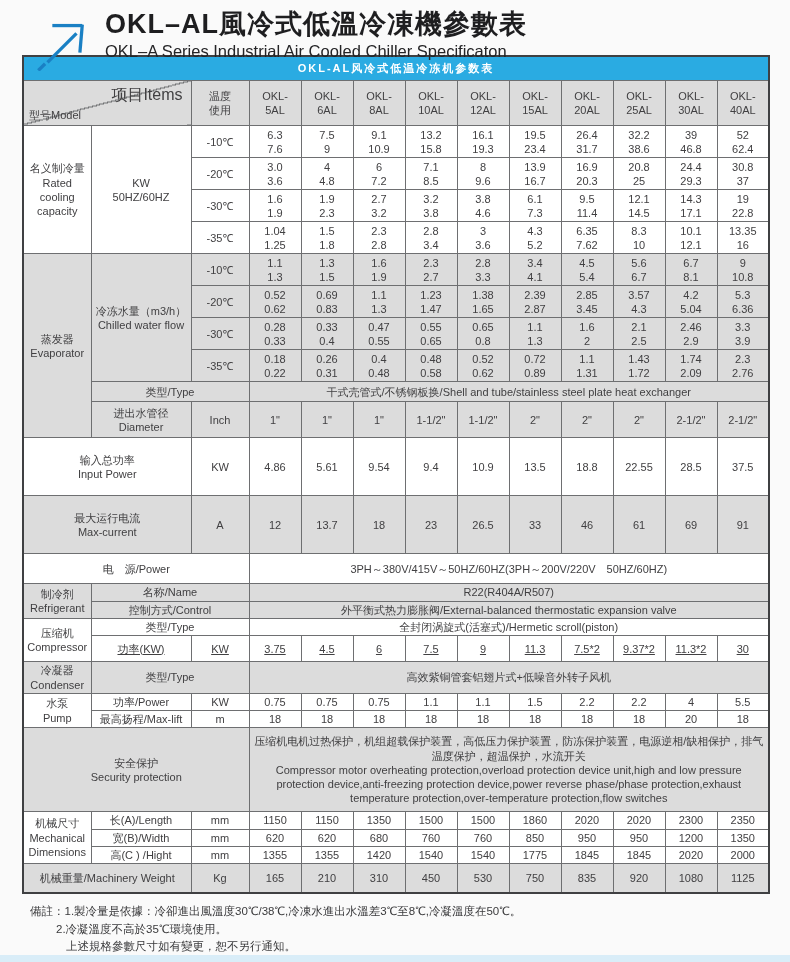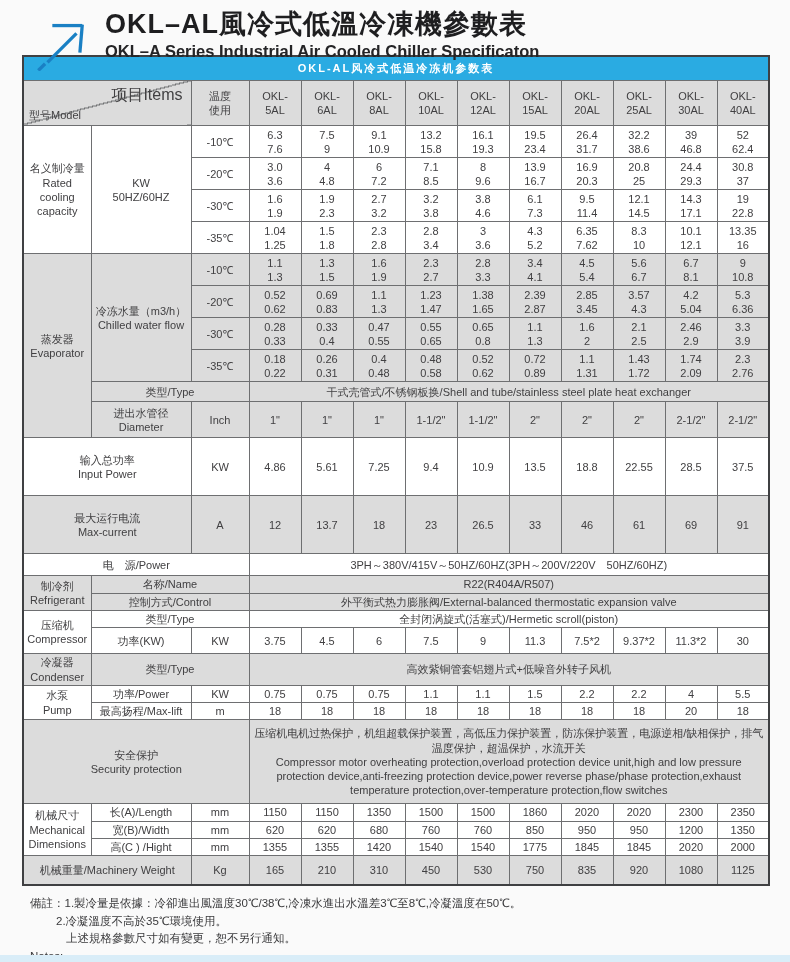--- a/index.html
+++ b/index.html
@@ -10,21 +10,21 @@
     position: relative;
     overflow: hidden;
     font-family: "Liberation Sans", sans-serif;
     color: #414042;
   }
   
   .page-header { display:flex; align-items:flex-start; padding: 9px 0 0 33px; height: 55px; }
   .logo { width: 58px; height: 58px; flex: 0 0 auto; margin-top: 4px; }
   .titles { margin-left: 14px; }
   .title-zh { font-size: 27px; font-weight: bold; color: #1e1e20; letter-spacing: 1px; margin: 0; line-height: 1.15; }
-  .title-en { font-size: 16.5px; font-weight: 700; color: #242426; margin: 2px 0 0; line-height: 1.2; }
+  .title-en { font-size: 16.5px; font-weight: 400; color: #242426; margin: 2px 0 0; line-height: 1.2; }
 
   
   table.spec {
     border-collapse: collapse; table-layout: fixed;
     width: 746px; margin-left: 22px;
     border: 2px solid #3f4042;
     background: #fff;
     padding-left: 12px;
   }
   table.spec td {
@@ -35,22 +35,22 @@
     white-space: pre-line;
     overflow: hidden;
   }
   .shade { background: #dcdcdc; }
   td.title-cell {
     background: #2aabe2; color: #fff;
     font-size: 15px; font-weight: bold; letter-spacing: 2px;
     height: 24px;
   }
   tr.h30 { height: 30px; } tr.h32 { height: 32px; } tr.h20 { height: 20px; }
-  tr.h36 { height: 36px; } tr.h42 { height: 58px; } tr.h19 { height: 22px; }
-  tr.h18 { height: 14px; } tr.h26 { height: 26px; } tr.h29 { height: 29px; }
+  tr.h36 { height: 36px; } tr.h42 { height: 58px; } tr.h19 { height: 30px; }
+  tr.h18 { height: 14px; } tr.h26 { height: 26px; text-decoration: underline; } tr.h29 { height: 29px; }
   tr.h84 { height: 84px; }
   td.corner {
     position: relative;
     background-color: #dcdcdc;
     background-image: linear-gradient(to bottom right,
       transparent calc(50% - 0.6px), #6e6f71 calc(50% - 0.6px),
       #6e6f71 calc(50% + 0.6px), transparent calc(50% + 0.6px));
   }
   td.corner .model { position:absolute; left:5px; bottom:3px; font-size:11px; }
   td.corner .items { position:absolute; right:8px; top:4px; font-size:16px; }
@@ -342,21 +342,21 @@
         <td class="shade">2-1/2"</td>
         <td class="shade">2-1/2"</td>
     </tr>
 
     <tr class="h42">
       <td colspan="2">输入总功率
 Input Power</td>
       <td>KW</td>
       <td>4.86</td>
         <td>5.61</td>
-        <td>7.25</td>
+        <td>9.54</td>
         <td>9.4</td>
         <td>10.9</td>
         <td>13.5</td>
         <td>18.8</td>
         <td>22.55</td>
         <td>28.5</td>
         <td>37.5</td>
     </tr>
     <tr class="h42 shade">
       <td colspan="2" class="shade">最大运行电流

